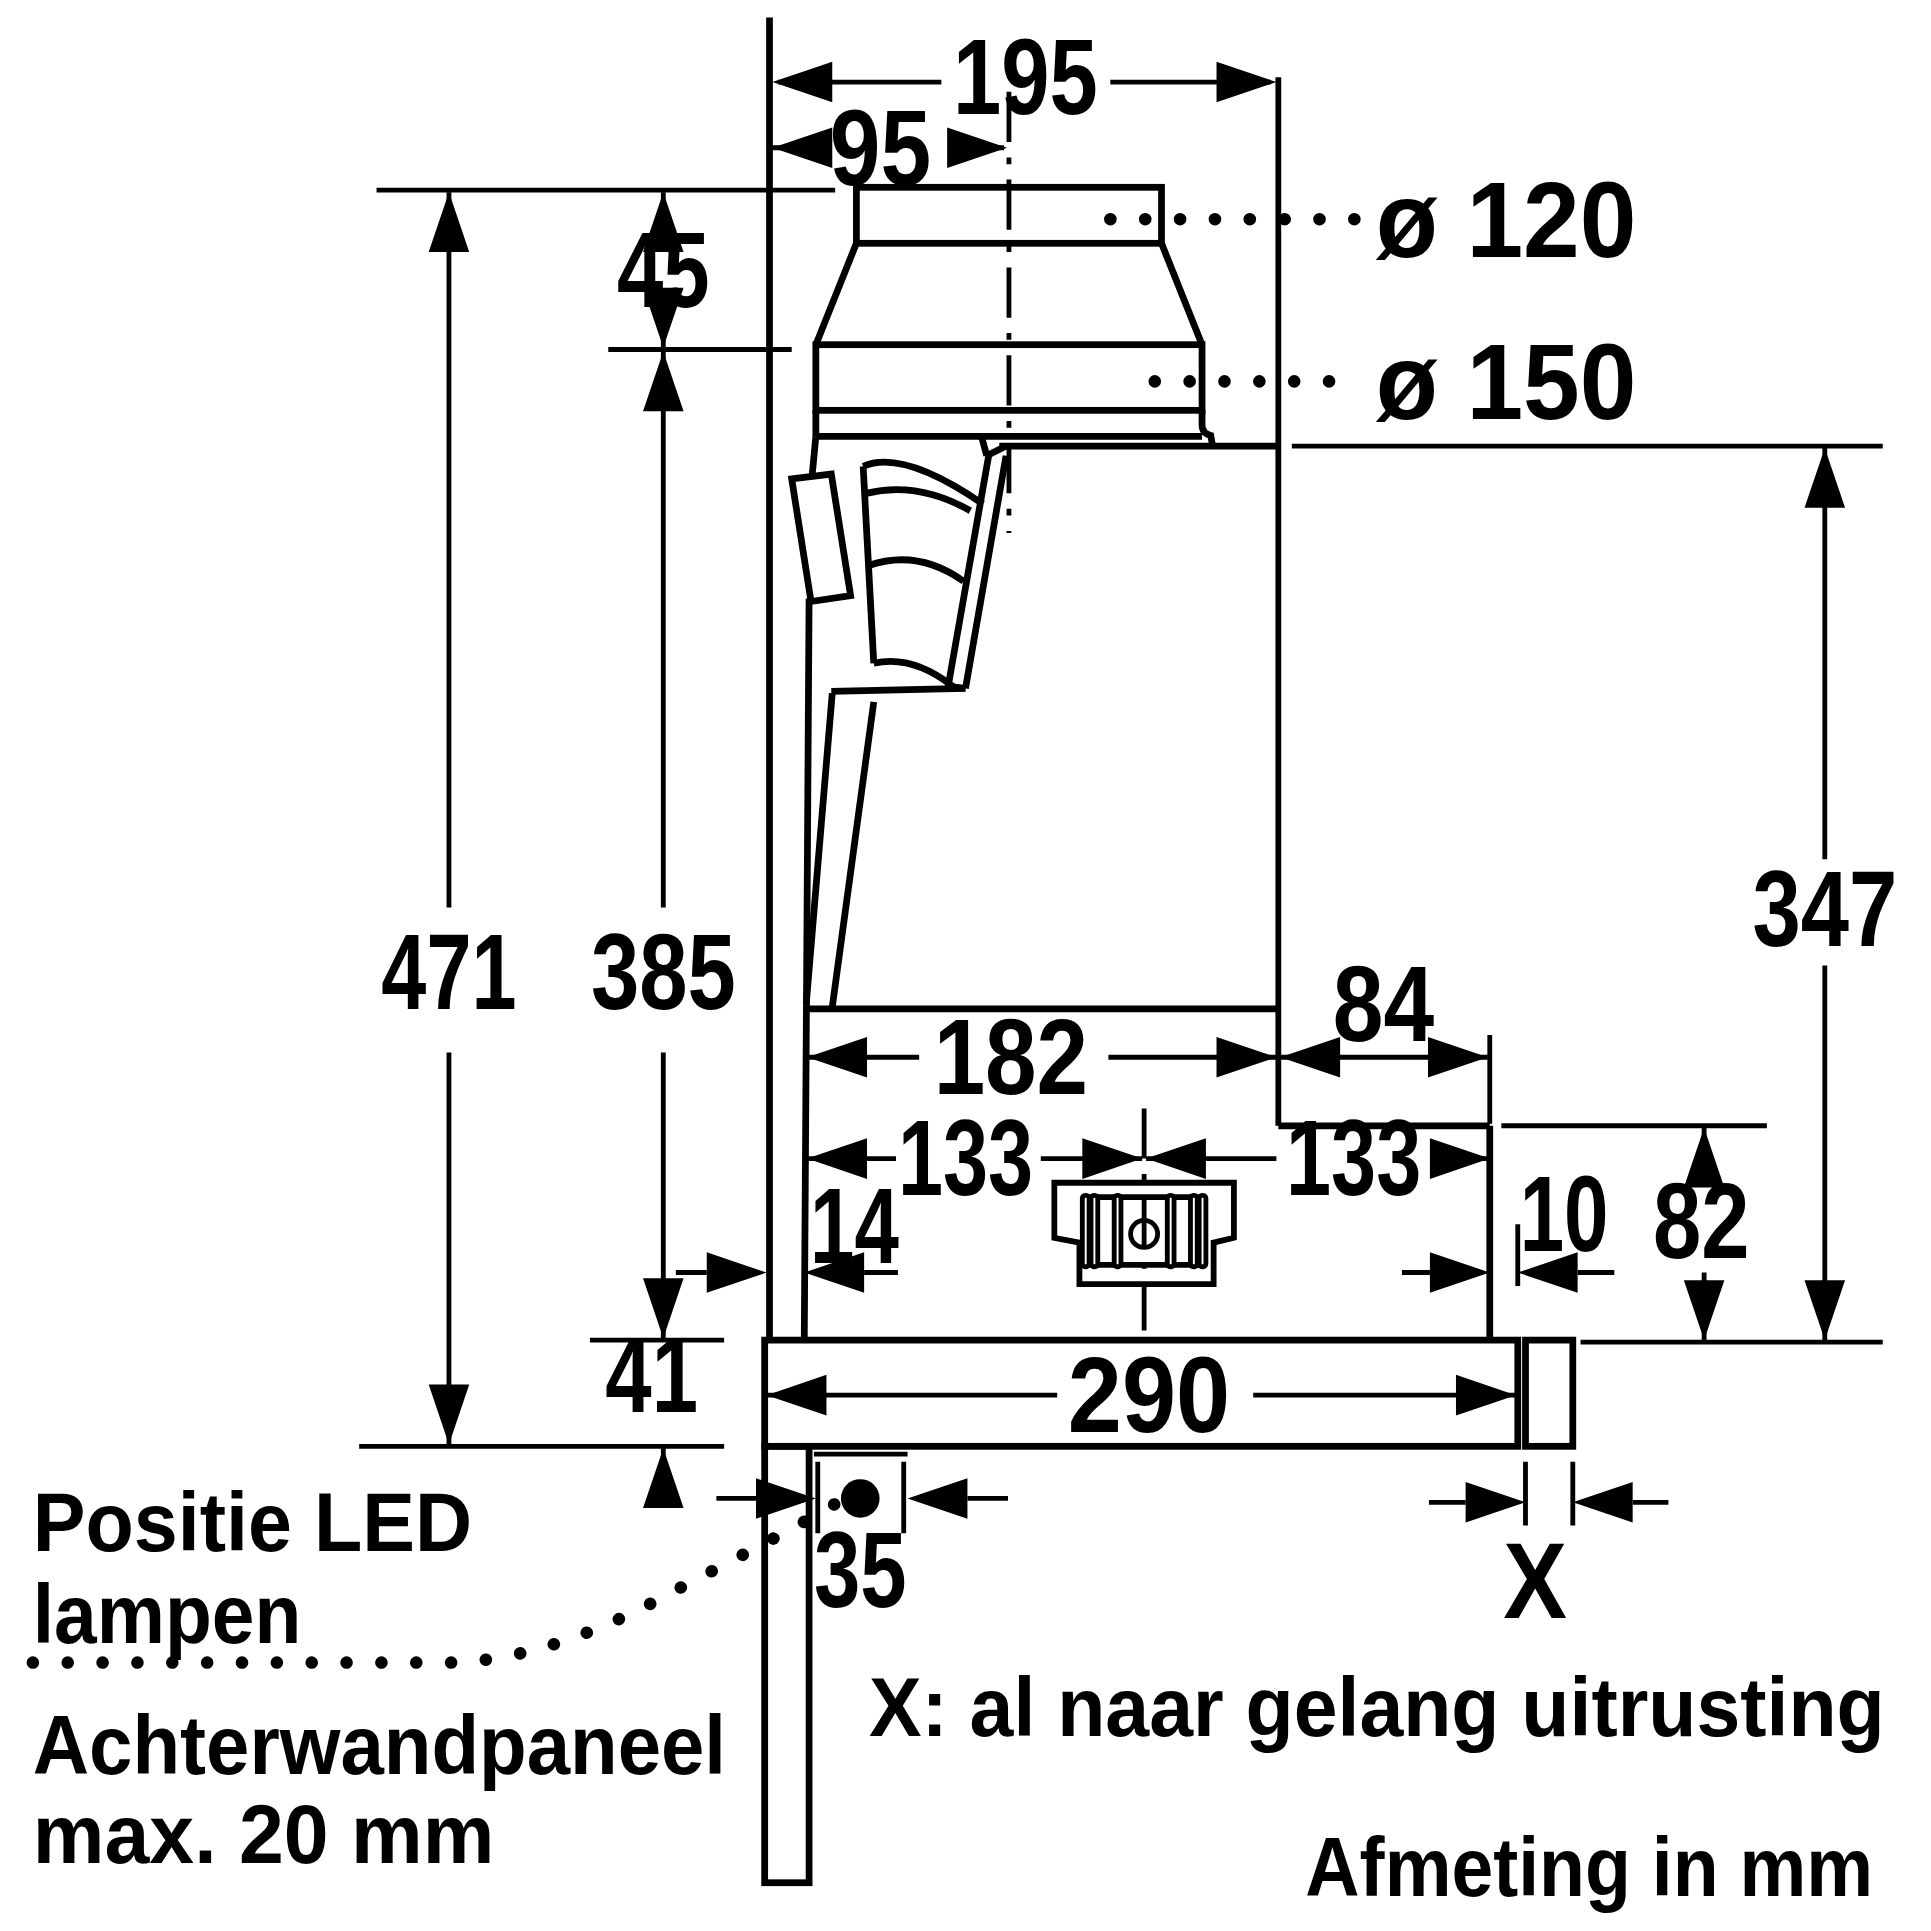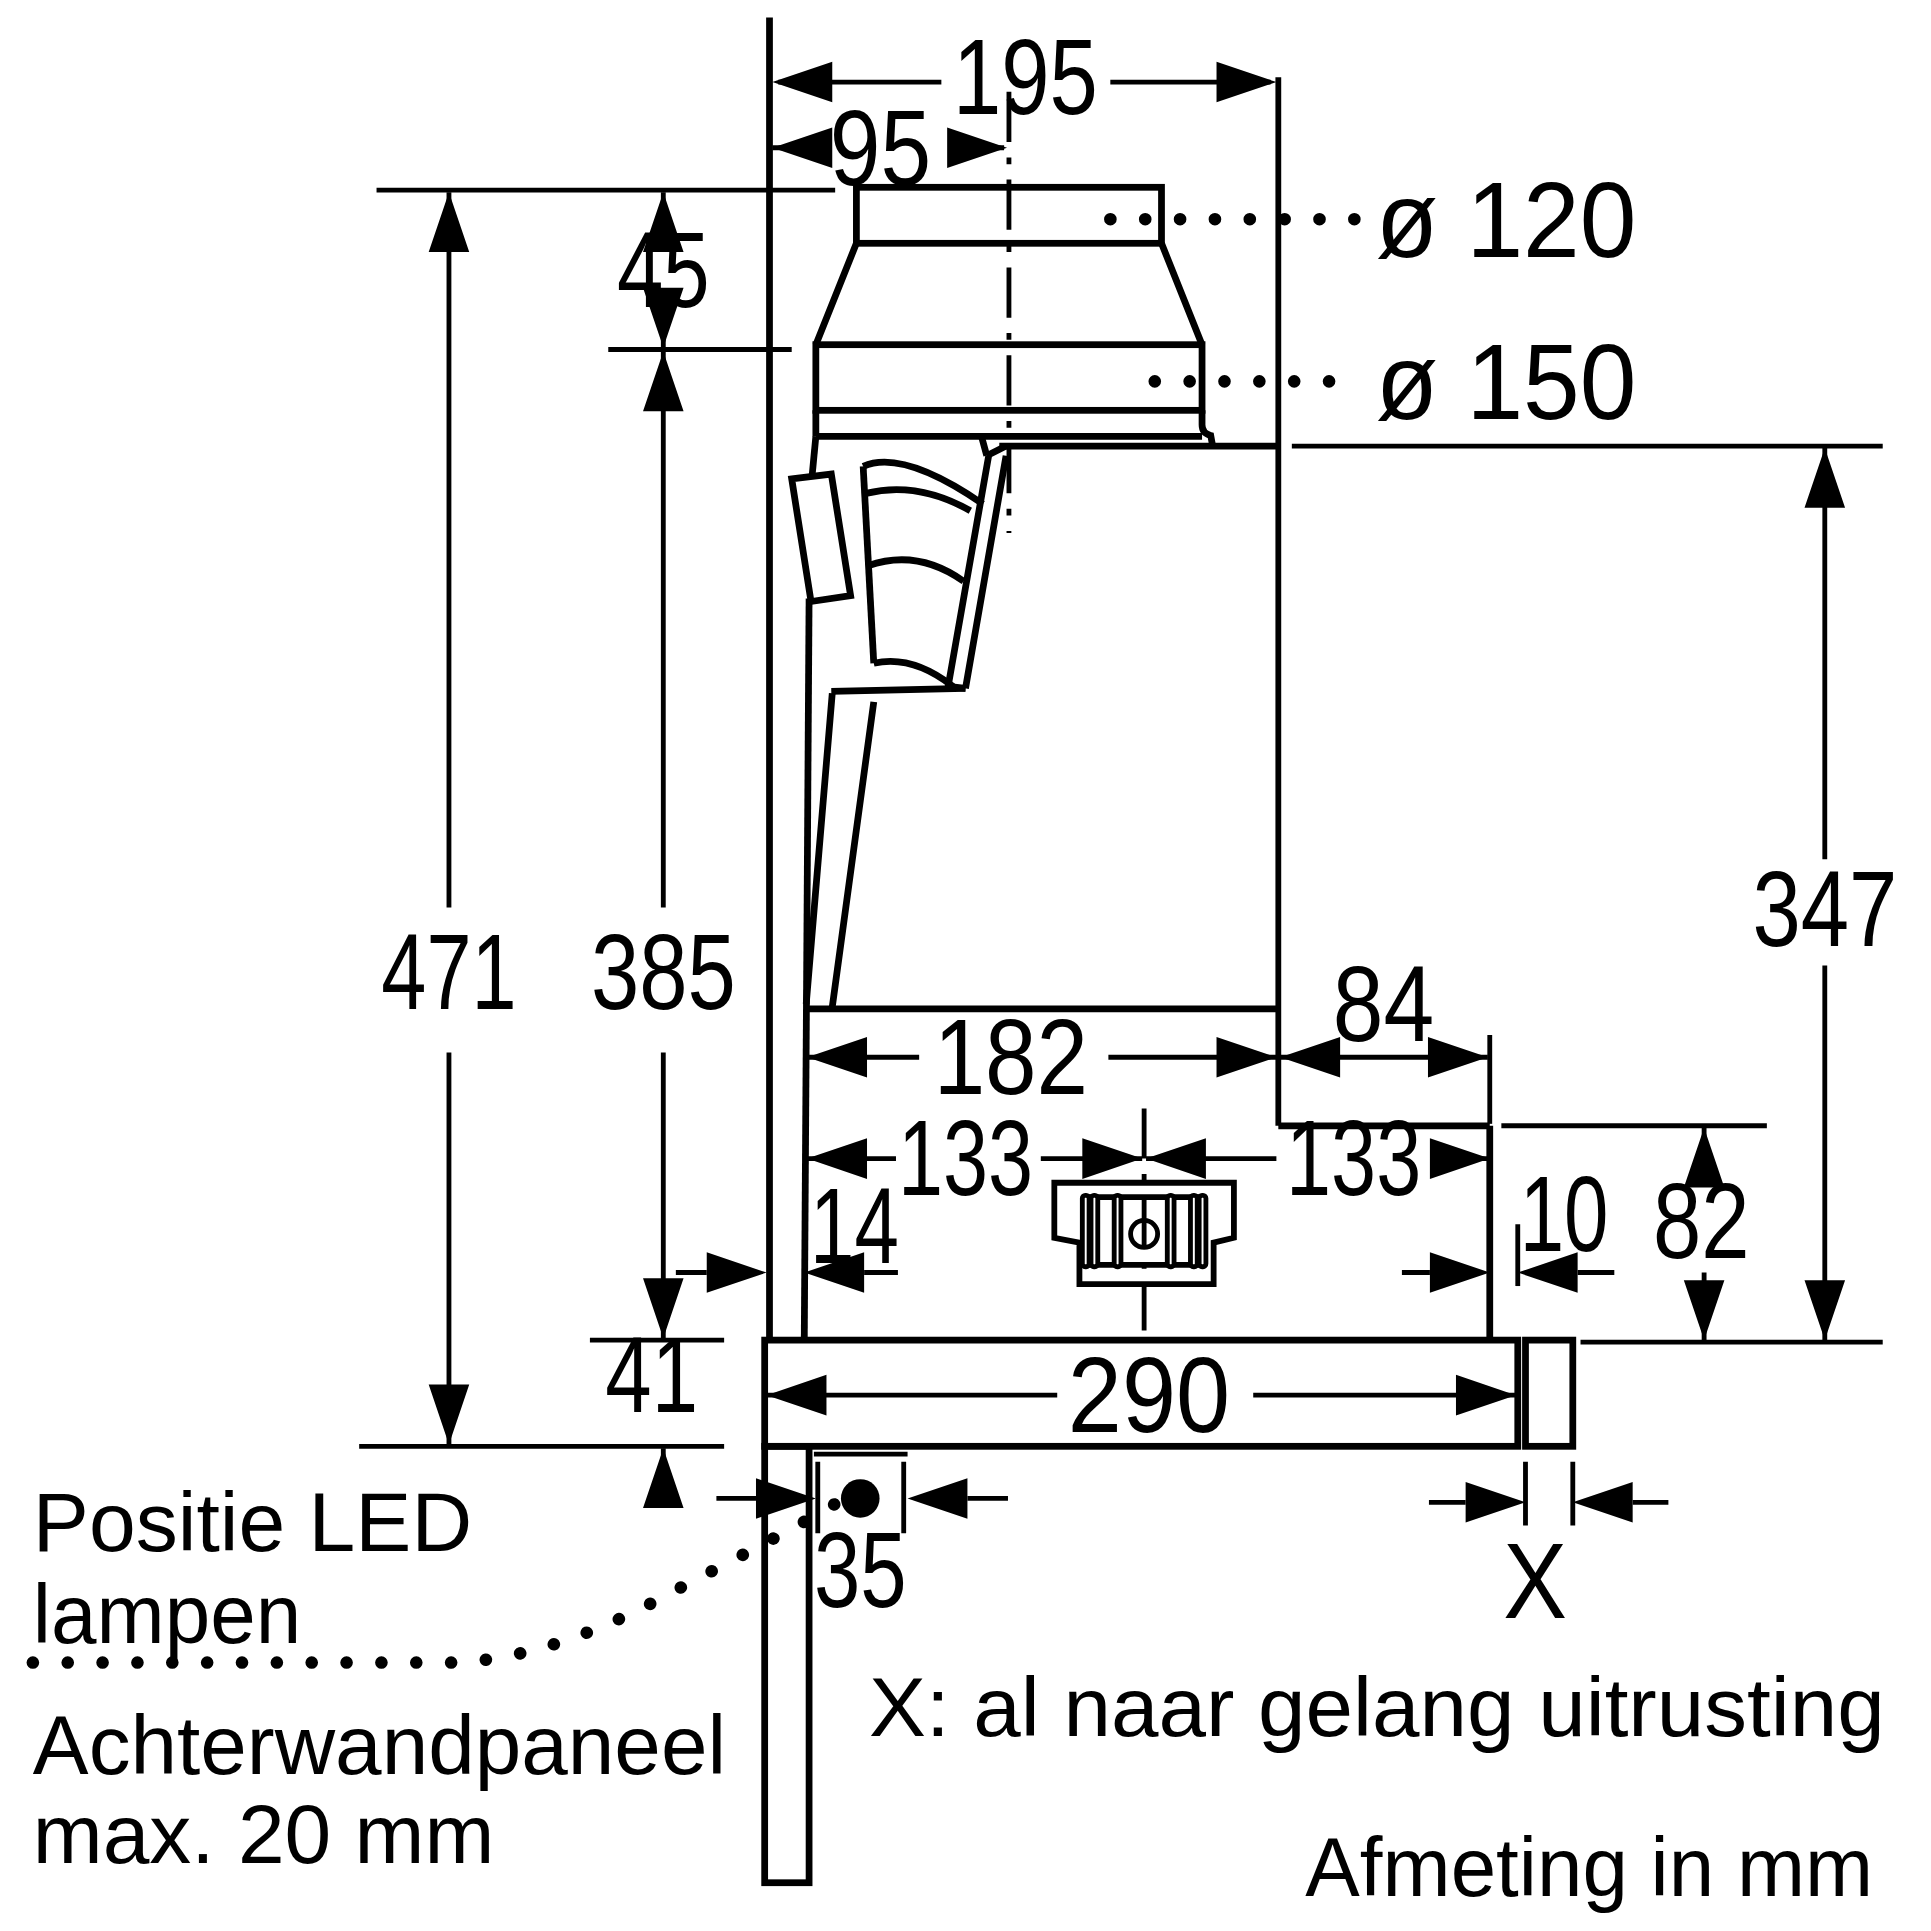--- a/index.html
+++ b/index.html
@@ -1,16 +1,16 @@
 <!DOCTYPE html>
 <html><head>
 <meta charset="utf-8">
 <style>
   html,body{margin:0;padding:0;background:#ffffff;}
-  .stage{width:1931px;height:1931px;position:relative;background:#fff;}
+  .stage{width:1931px;height:1931px;position:relative;background:#fff;font-weight:bold;}
   svg{display:block;}
   svg text{font-family:"Liberation Sans","DejaVu Sans",sans-serif;fill:#000;}
   .dimtxt{font-size:112px;}
   .notetxt{font-size:86px;}
   .obj{stroke:#000;stroke-width:7;fill:none;}
   .obj6{stroke:#000;stroke-width:6;fill:none;}
   .objfill{stroke:#000;stroke-width:7;fill:#fff;}
   .thin{stroke:#000;stroke-width:5;fill:none;}
   .thinfill{stroke:#000;stroke-width:5;fill:#fff;}
   .ctr{stroke:#000;stroke-width:5;fill:none;stroke-dasharray:52 16 7 16;}

